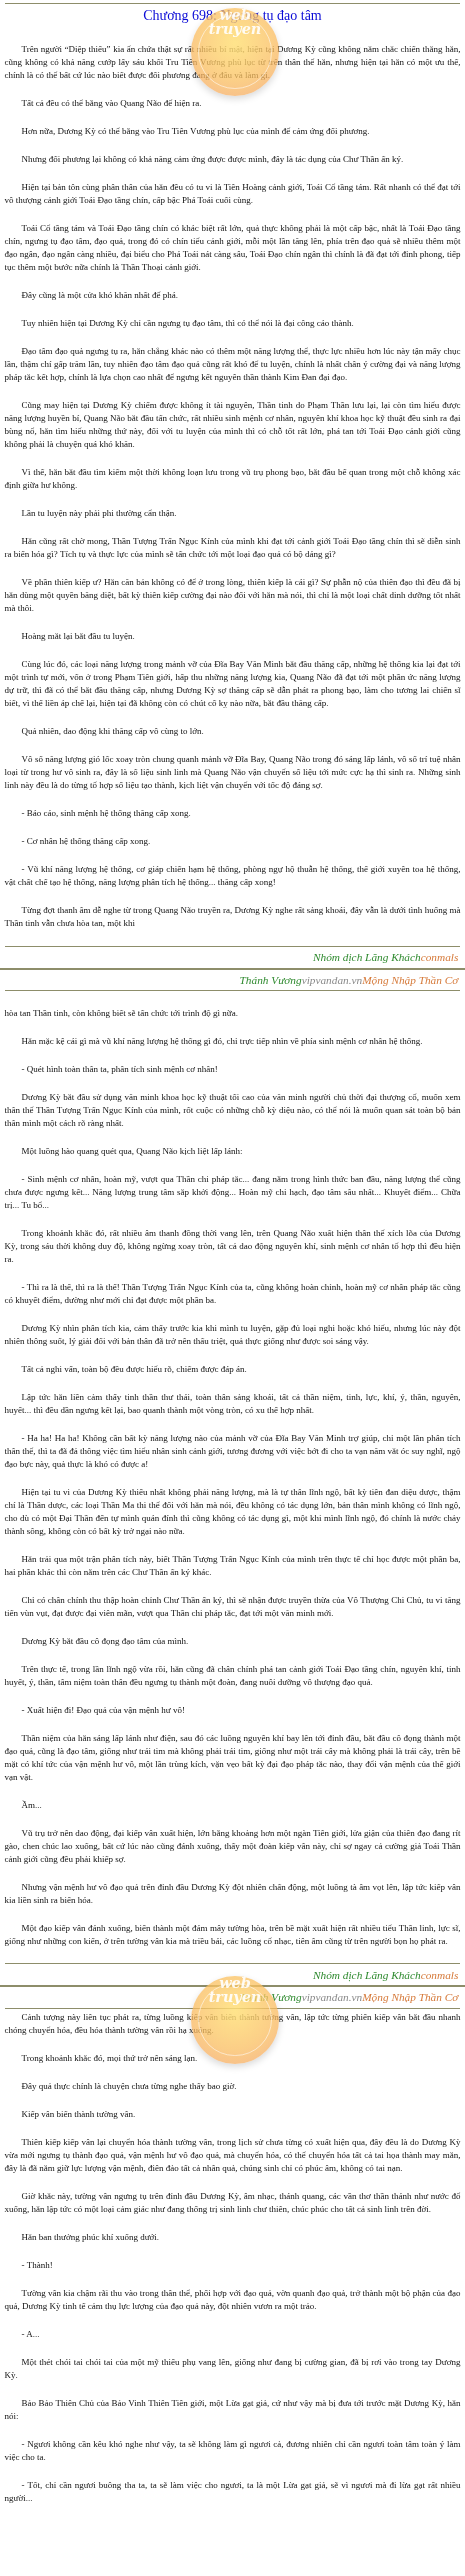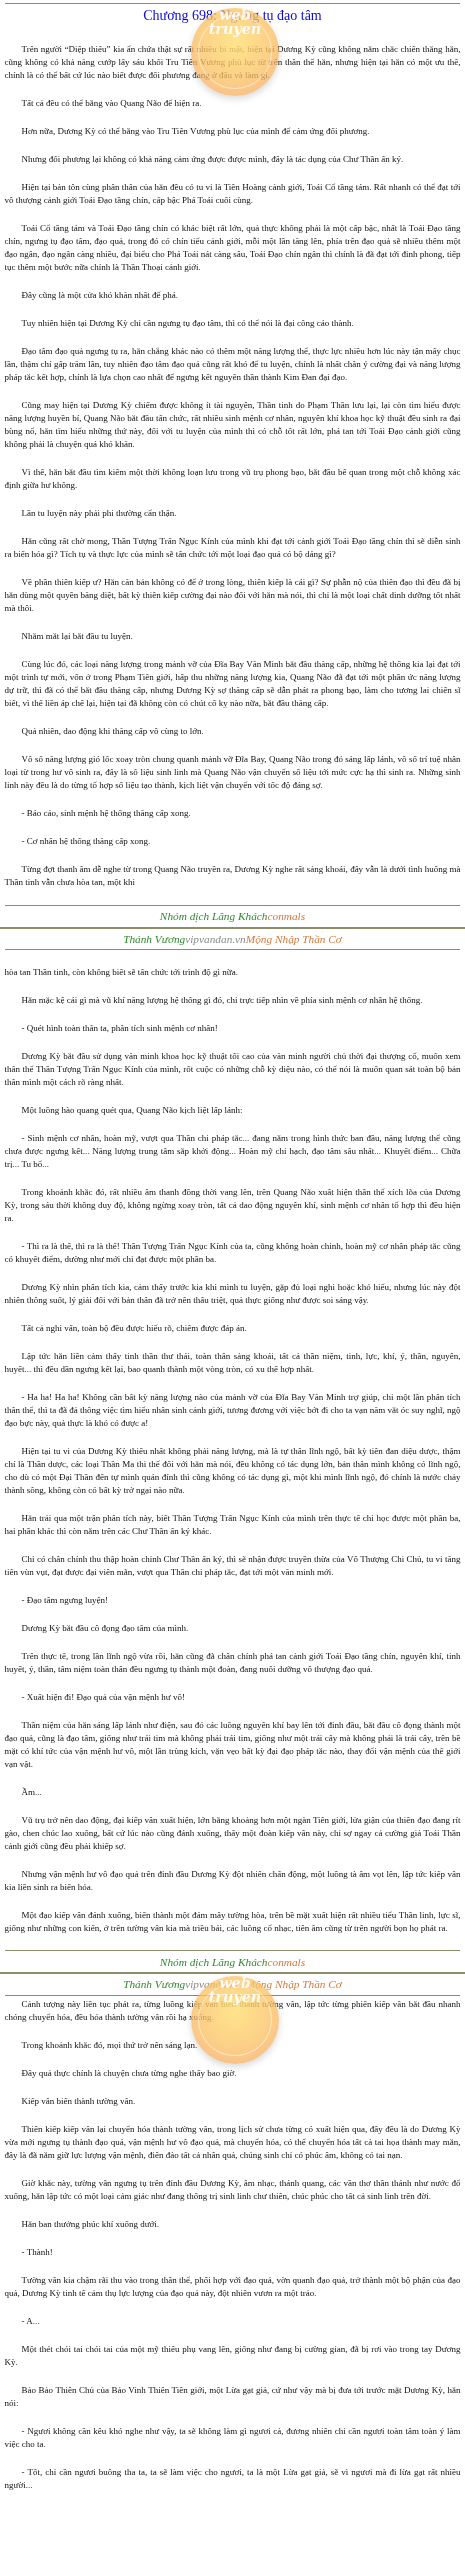--- a/index.html
+++ b/index.html
@@ -16,21 +16,21 @@
     font-family: "Liberation Serif", "DejaVu Serif", serif;
     font-size: 9px; line-height: 13px; color: #111;
     text-align: justify; text-indent: 17px; margin: 0 0 15px 0;
   }
   .para.cont { text-indent: 0; margin-top: 16px; }
   .para.tight-after { margin-bottom: 16px; }
   .sep { margin: 9.3px 0 2.1px 0; }
   .sep .line-thin { height: 1px; background: #8d8d6a; margin: 0 4.6px; }
   .sep .line-thick { height: 2.1px; background: #8d8d6a; margin: 0; }
   .sep .row {
-    display: flex; justify-content: center; align-items: center;
+    display: flex; justify-content: flex-end; align-items: center;
     padding: 0 6.7px; height: 20.6px;
     font-family: "Liberation Serif", "DejaVu Serif", serif; font-style: italic; font-size: 11.3px;
   }
   .green { color: #2f8a2f; }
   .orange { color: #d67a3a; font-style: italic; }
   .gray { color: #8a8a8a; }
   .watermark {
     position: absolute; width: 88px; height: 88px; border-radius: 50%;
     background: radial-gradient(circle at 50% 40%, rgba(255,224,120,0.85) 0%, rgba(250,190,95,0.75) 55%, rgba(240,150,90,0.7) 100%);
     box-shadow: 0 3.1px 7.2px rgba(0,0,0,0.15);
@@ -61,26 +61,27 @@
       <p class="para">Hiện tại bản tôn cùng phân thân của hắn đều có tu vi là Tiên Hoàng cảnh giới, Toái Cổ tầng tám. Rất nhanh có thể đạt tới vô thượng cảnh giới Toái Đạo tầng chín, cấp bậc Phá Toái cuối cùng.</p>
       <p class="para">Toái Cổ tầng tám và Toái Đạo tầng chín có khác biệt rất lớn, quả thực không phải là một cấp bậc, nhất là Toái Đạo tầng chín, ngưng tụ đạo tâm, đạo quả, trong đó có chín tiểu cảnh giới, mỗi một lần tăng lên, phía trên đạo quả sẽ nhiều thêm một đạo ngân, đạo ngân càng nhiều, đại biểu cho Phá Toái nát càng sâu, Toái Đạo chín ngân thì chính là đã đạt tới đỉnh phong, tiếp tục thêm một bước nữa chính là Thần Thoại cảnh giới.</p>
       <p class="para">Đây cũng là một cửa khó khăn nhất để phá.</p>
       <p class="para">Tuy nhiên hiện tại Dương Kỳ chỉ cần ngưng tụ đạo tâm, thì có thể nói là đại công cáo thành.</p>
       <p class="para">Đạo tâm đạo quả ngưng tụ ra, hắn chẳng khác nào có thêm một năng lượng thể, thực lực nhiều hơn lúc này tận mấy chục lần, thậm chí gấp trăm lần, tuy nhiên đạo tâm đạo quả cũng rất khó để tu luyện, chính là nhất chân ý cường đại và năng lượng pháp tắc kết hợp, chính là lựa chọn cao nhất để ngưng kết nguyên thần thành Kim Đan đại đạo.</p>
       <p class="para">Cũng may hiện tại Dương Kỳ chiếm được không ít tài nguyên, Thần tinh do Phạm Thần lưu lại, lại còn tìm hiểu được năng lượng huyền bí, Quang Não bắt đầu tấn chức, rất nhiều sinh mệnh cơ nhân, nguyên khí khoa học kỹ thuật đều sinh ra đại bùng nổ, hắn tìm hiểu những thứ này, đối với tu luyện của mình thì có chỗ tốt rất lớn, phá tan tới Toái Đạo cảnh giới cũng không phải là chuyện quá khó khăn.</p>
       <p class="para">Vì thế, hắn bắt đầu tìm kiếm một thời không loạn lưu trong vũ trụ phong bạo, bắt đầu bế quan trong một chỗ không xác định giữa hư không.</p>
       <p class="para">Lần tu luyện này phải phi thường cẩn thận.</p>
       <p class="para">Hắn cũng rất chờ mong, Thần Tượng Trấn Ngục Kính của mình khi đạt tới cảnh giới Toái Đạo tầng chín thì sẽ diễn sinh ra biến hóa gì? Tích tụ và thực lực của mình sẽ tấn chức tới một loại đạo quả có bộ dáng gì?</p>
       <p class="para">Về phần thiên kiếp ư? Hắn căn bản không có để ở trong lòng, thiên kiếp là cái gì? Sự phẫn nộ của thiên đạo thì đều đã bị hắn dùng một quyền băng diệt, bất kỳ thiên kiếp cường đại nào đối với hắn mà nói, thì chỉ là một loại chất dinh dưỡng tốt nhất mà thôi.</p>
-      <p class="para">Nhắm mắt lại bắt đầu tu luyện.</p>
+      <p class="para">Hoàng mắt lại bắt đầu tu luyện.</p>
       <p class="para">Cùng lúc đó, các loại năng lượng trong mảnh vỡ của Đĩa Bay Văn Minh bắt đầu thăng cấp, những hệ thống kia lại đạt tới một trình tự mới, vốn ở trong Phạm Tiên giới, hấp thu những năng lượng kia, Quang Não đã đạt tới một phần ức năng lượng dự trữ, thì đã có thể bắt đầu thăng cấp, nhưng Dương Kỳ sợ thăng cấp sẽ dẫn phát ra phong bạo, làm cho tương lai chiến sĩ biết, vì thế liền áp chế lại, hiện tại đã không còn có chút cố kỵ nào nữa, bắt đầu thăng cấp.</p>
       <p class="para">Quả nhiên, dao động khi thăng cấp vô cùng to lớn.</p>
       <p class="para">Vô số năng lượng gió lốc xoay tròn chung quanh mảnh vỡ Đĩa Bay, Quang Não trong đó sáng lấp lánh, vô số trí tuệ nhân loại từ trong hư vô sinh ra, đây là số liệu sinh linh mà Quang Não vận chuyển số liệu tới mức cực hạ thì sinh ra. Những sinh linh này đều là do từng tổ hợp số liệu tạo thành, kịch liệt vận chuyển với tốc độ đáng sợ.</p>
       <p class="para">- Báo cáo, sinh mệnh hệ thống thăng cấp xong.</p>
       <p class="para">- Cơ nhân hệ thống thăng cấp xong.</p>
+      <p class="para">- Vũ khí năng lượng hệ thống, cơ giáp chiến hạm hệ thống, phòng ngự hộ thuẫn hệ thống, thế giới xuyên toa hệ thống, vật chất chế tạo hệ thống, năng lượng phân tích hệ thống... thăng cấp xong!</p>
       <p class="para tight-after">Từng đợt thanh âm dễ nghe từ trong Quang Não truyền ra, Dương Kỳ nghe rất sảng khoái, đây vẫn là dưới tình huống mà Thần tinh vẫn chưa hòa tan, một khi</p>
     </div>
 
   <div class="sep">
     <div class="line-thin"></div>
     <div class="row">
       <span class="green">Nhóm dịch Lãng Khách</span>
       <span class="orange">conmals</span>
     </div>
     <div class="line-thick"></div>
@@ -101,21 +102,20 @@
       <p class="para">- Sinh mệnh cơ nhân, hoàn mỹ, vượt qua Thần chi pháp tắc... đang nằm trong hình thức ban đầu, năng lượng thể cũng chưa được ngưng kết... Năng lượng trung tâm sắp khởi động... Hoàn mỹ chi hạch, đạo tâm sâu nhất... Khuyết điểm... Chữa trị... Tu bổ...</p>
       <p class="para">Trong khoảnh khắc đó, rất nhiều âm thanh đồng thời vang lên, trên Quang Não xuất hiện thân thể xích lõa của Dương Kỳ, trong sáu thời không duy độ, không ngừng xoay tròn, tất cả dao động nguyên khí, sinh mệnh cơ nhân tổ hợp thì đều hiện ra.</p>
       <p class="para">- Thì ra là thế, thì ra là thế! Thần Tượng Trấn Ngục Kính của ta, cũng không hoàn chỉnh, hoàn mỹ cơ nhân pháp tắc cũng có khuyết điểm, dường như mới chỉ đạt được một phần ba.</p>
       <p class="para">Dương Kỳ nhìn phân tích kia, cảm thấy trước kia khi mình tu luyện, gặp đủ loại nghi hoặc khó hiểu, nhưng lúc này đột nhiên thông suốt, lý giải đối với bản thân đã trở nên thấu triệt, quả thực giống như được soi sáng vậy.</p>
       <p class="para">Tất cả nghi vấn, toàn bộ đều được hiểu rõ, chiếm được đáp án.</p>
       <p class="para">Lập tức hắn liền cảm thấy tinh thần thư thái, toàn thân sảng khoái, tất cả thần niệm, tinh, lực, khí, ý, thần, nguyên, huyết... thì đều dần ngưng kết lại, bao quanh thành một vòng tròn, có xu thế hợp nhất.</p>
       <p class="para">- Ha ha! Ha ha! Không cần bất kỳ năng lượng nào của mảnh vỡ của Đĩa Bay Văn Minh trợ giúp, chỉ một lần phân tích thân thể, thì ta đã đả thông việc tìm hiểu nhân sinh cảnh giới, tương đương với việc bớt đi cho ta vạn năm vắt óc suy nghĩ, ngộ đạo bực này, quả thực là khó có được a!</p>
       <p class="para">Hiện tại tu vi của Dương Kỳ thiếu nhất không phải năng lượng, mà là tự thân lĩnh ngộ, bất kỳ tiên đan diệu dược, thậm chí là Thần dược, các loại Thần Ma thi thể đối với hắn mà nói, đều không có tác dụng lớn, bản thân mình không có lĩnh ngộ, cho dù có một Đại Thần đến tự mình quán đính thì cũng không có tác dụng gì, một khi mình lĩnh ngộ, đó chính là nước chảy thành sông, không còn có bất kỳ trở ngại nào nữa.</p>
       <p class="para">Hắn trải qua một trận phân tích này, biết Thần Tượng Trấn Ngục Kính của mình trên thực tế chỉ học được một phần ba, hai phần khác thì còn nằm trên các Chư Thần ấn ký khác.</p>
       <p class="para">Chỉ có chân chính thu thập hoàn chỉnh Chư Thần ấn ký, thì sẽ nhận được truyền thừa của Vô Thượng Chi Chủ, tu vi tăng tiến vùn vụt, đạt được đại viên mãn, vượt qua Thần chi pháp tắc, đạt tới một văn minh mới.</p>
-      <p class="para">- Đạo tâm ngưng luyện!</p>
       <p class="para">Dương Kỳ bắt đầu cô đọng đạo tâm của mình.</p>
       <p class="para">Trên thực tế, trong lần lĩnh ngộ vừa rồi, hắn cũng đã chân chính phá tan cảnh giới Toái Đạo tầng chín, nguyên khí, tinh huyết, ý, thần, tâm niệm toàn thân đều ngưng tụ thành một đoàn, đang nuôi dưỡng vô thượng đạo quả.</p>
       <p class="para">- Xuất hiện đi! Đạo quả của vận mệnh hư vô!</p>
       <p class="para">Thần niệm của hắn sáng lấp lánh như điện, sau đó các luồng nguyên khí bay lên tới đỉnh đầu, bắt đầu cô đọng thành một đạo quả, cũng là đạo tâm, giống như trái tim mà không phải trái tim, giống như một trái cây mà không phải là trái cây, trên bề mặt có khí tức của vận mệnh hư vô, một lần trùng kích, vặn vẹo bất kỳ đại đạo pháp tắc nào, thay đổi vận mệnh của thế giới vạn vật.</p>
       <p class="para">Ầm...</p>
       <p class="para">Vũ trụ trở nên dao động, đại kiếp vân xuất hiện, lớn bằng khoảng hơn một ngàn Tiên giới, lửa giận của thiên đạo đang rít gào, chen chúc lao xuống, bất cứ lúc nào cũng đánh xuống, thấy một đoàn kiếp vân này, chỉ sợ ngay cả cường giả Toái Thần cảnh giới cũng đều phải khiếp sợ.</p>
       <p class="para">Nhưng vận mệnh hư vô đạo quả trên đỉnh đầu Dương Kỳ đột nhiên chấn động, một luồng tà âm vọt lên, lập tức kiếp vân kia liền sinh ra biến hóa.</p>
       <p class="para">Một đạo kiếp vân đánh xuống, biến thành một đám mây tường hòa, trên bề mặt xuất hiện rất nhiều tiểu Thần linh, lực sĩ, giống như những con kiến, ở trên tường vân kia mà triều bái, các luồng cổ nhạc, tiên âm cũng từ trên người bọn họ phát ra.</p>
     </div>
 

